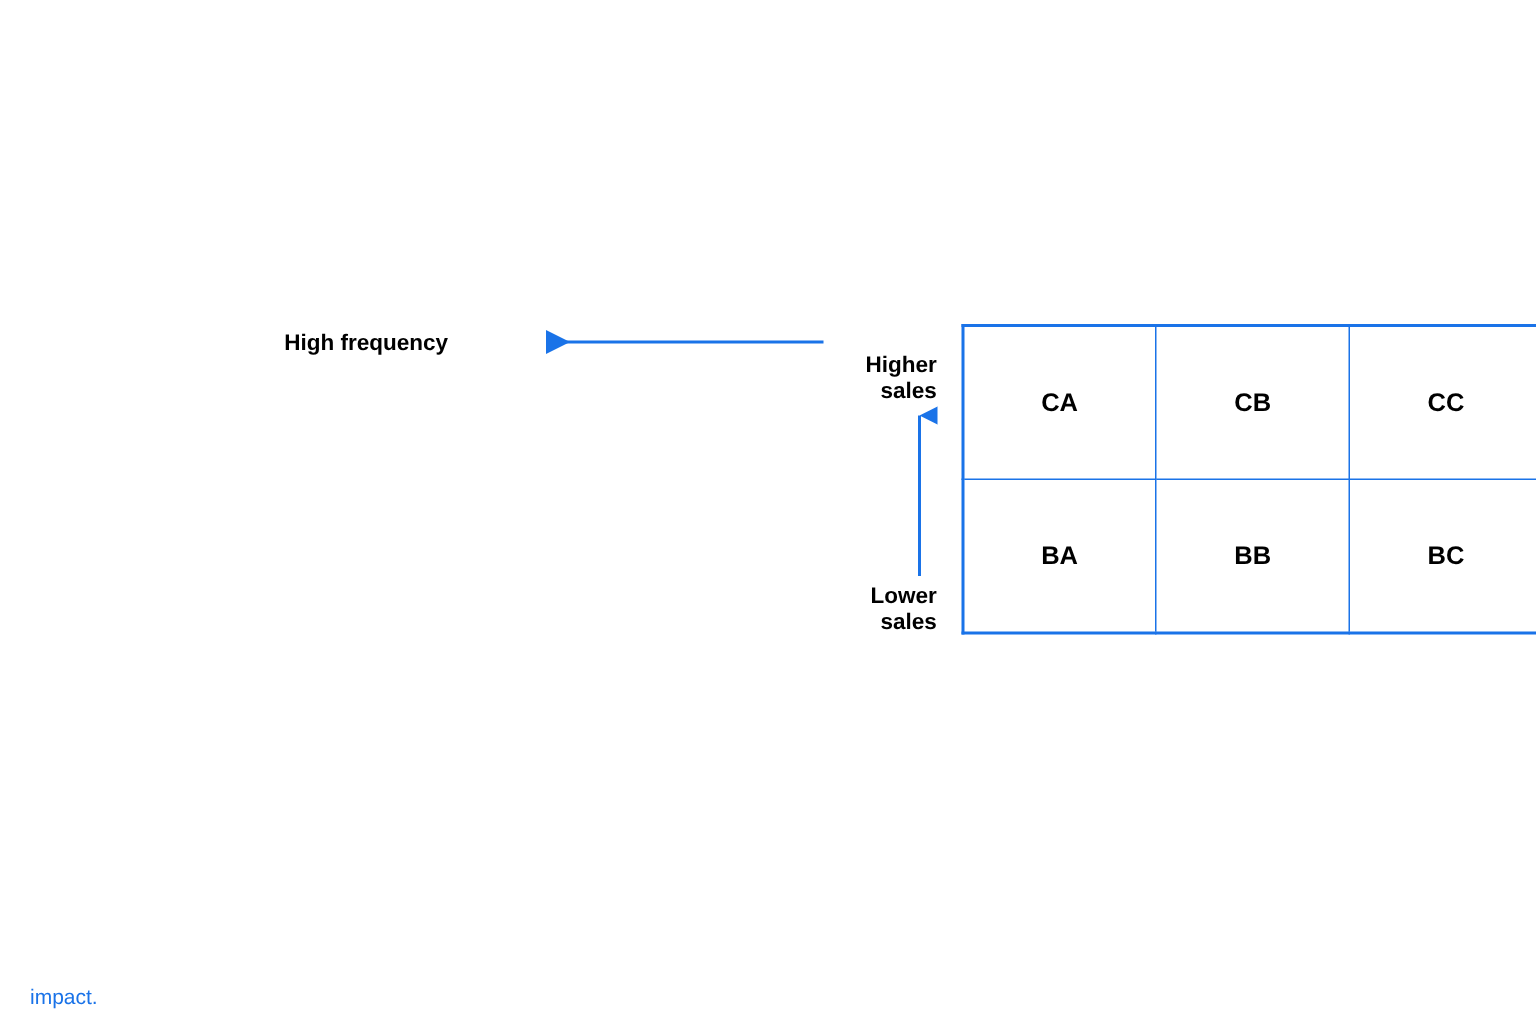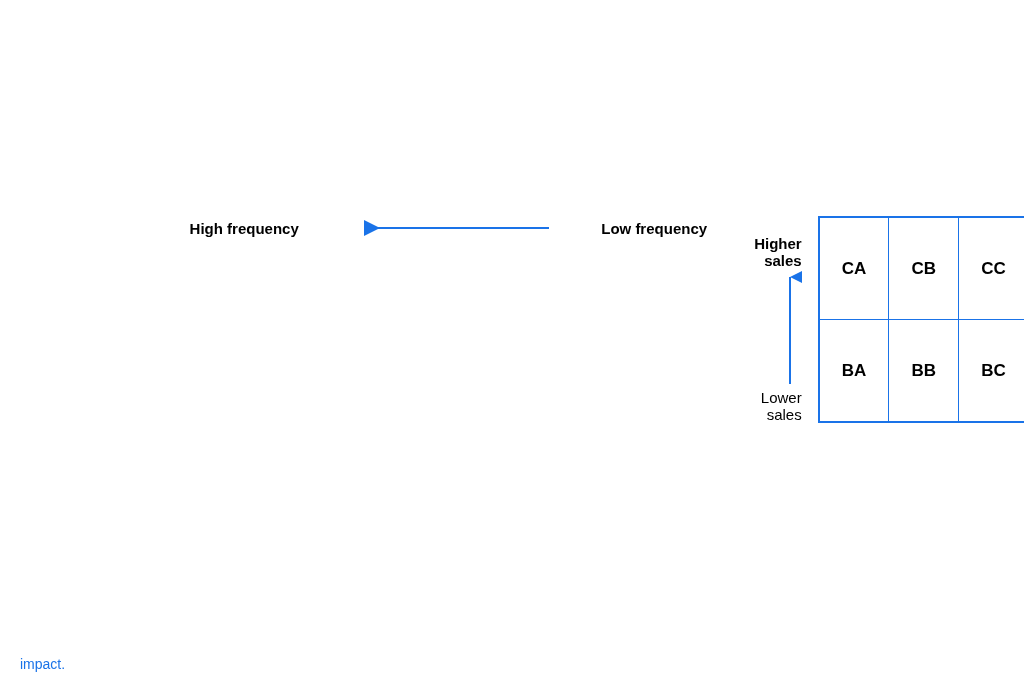--- a/index.html
+++ b/index.html
@@ -96,21 +96,21 @@
 
     .vertical-arrow-container {
       display: flex;
       align-items: center;
       justify-content: flex-end;
       flex: 1;
     }
 
     .lower-sales-label {
       font-size: 15px;
-      font-weight: 400;
+      font-weight: 700;
       color: #000;
       text-align: right;
     }
 
     
     .grid-table {
       border: 2px solid #1a73e8;
       border-collapse: collapse;
     }
 
@@ -147,21 +147,20 @@
       <div class="arrow-container">
         <svg class="arrow-svg" viewBox="0 0 200 24" xmlns="http://www.w3.org/2000/svg">
           <defs>
             <marker id="arrowhead-left" markerWidth="8" markerHeight="8" refX="8" refY="4" orient="auto">
               <polygon points="8 0, 0 4, 8 8" fill="#1a73e8"></polygon>
             </marker>
           </defs>
           <line x1="195" y1="12" x2="10" y2="12" stroke="#1a73e8" stroke-width="2" marker-end="url(#arrowhead-left)"></line>
         </svg>
       </div>
-      <div class="low-frequency-label">Low frequency</div>
     </div>
 
     <div class="body-row">
 
       <div class="sales-labels">
         <div class="higher-sales-label">Higher sales</div>
         <div class="vertical-arrow-container">
           <svg width="24" height="120" viewBox="0 0 24 120" xmlns="http://www.w3.org/2000/svg">
             <defs>
               <marker id="arrowhead-up" markerWidth="8" markerHeight="8" refX="4" refY="0" orient="auto">

